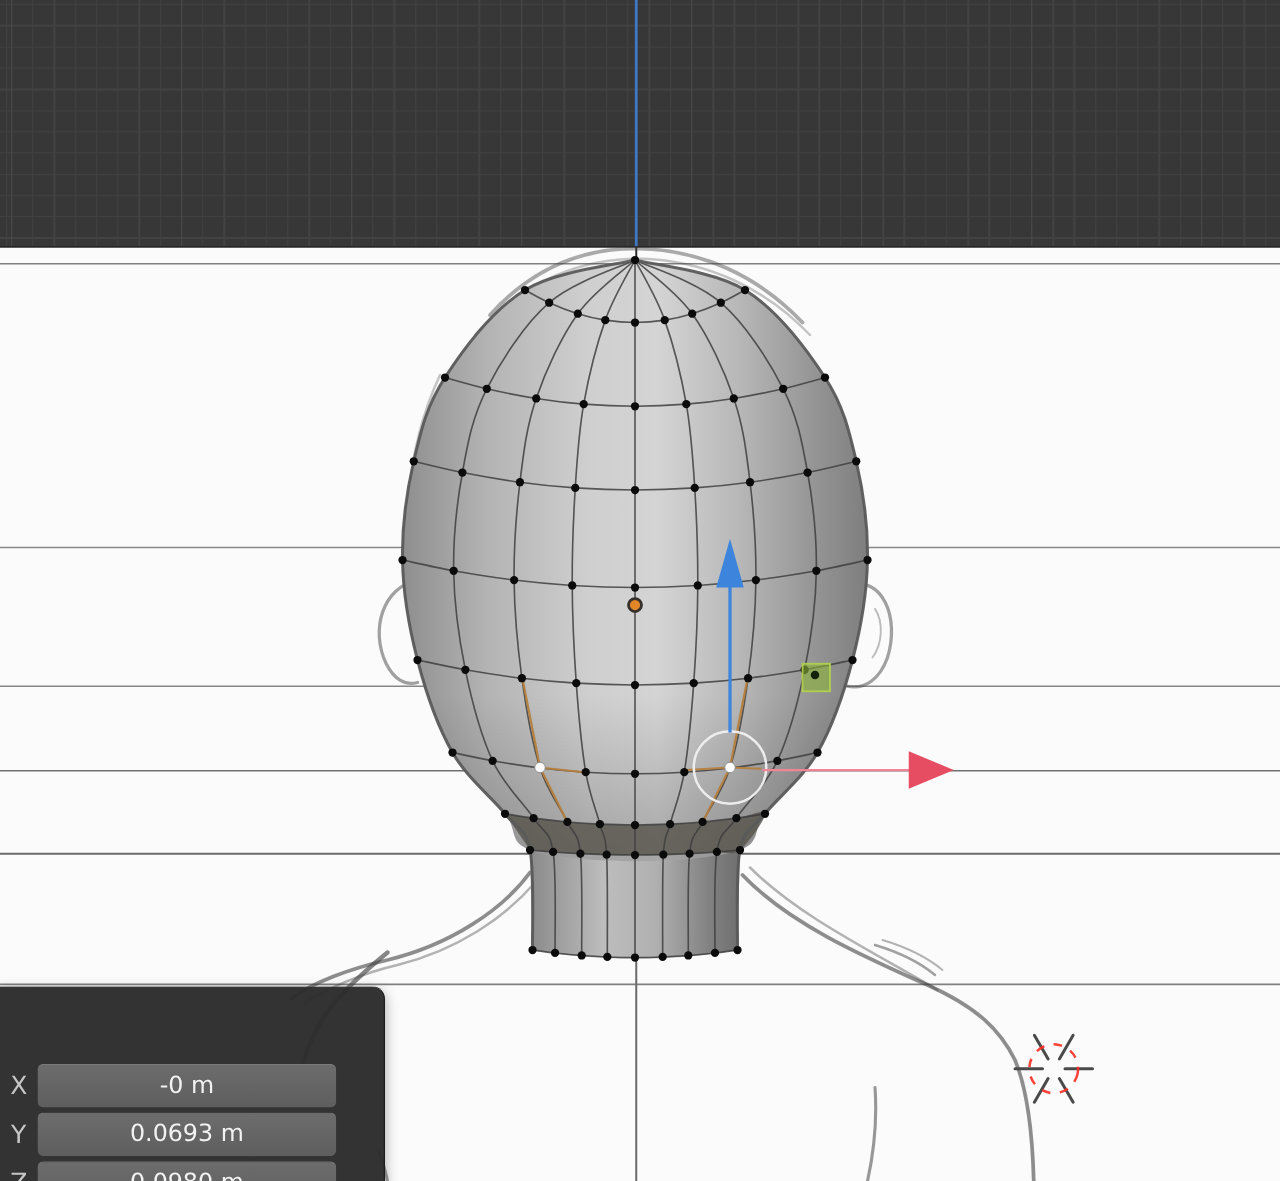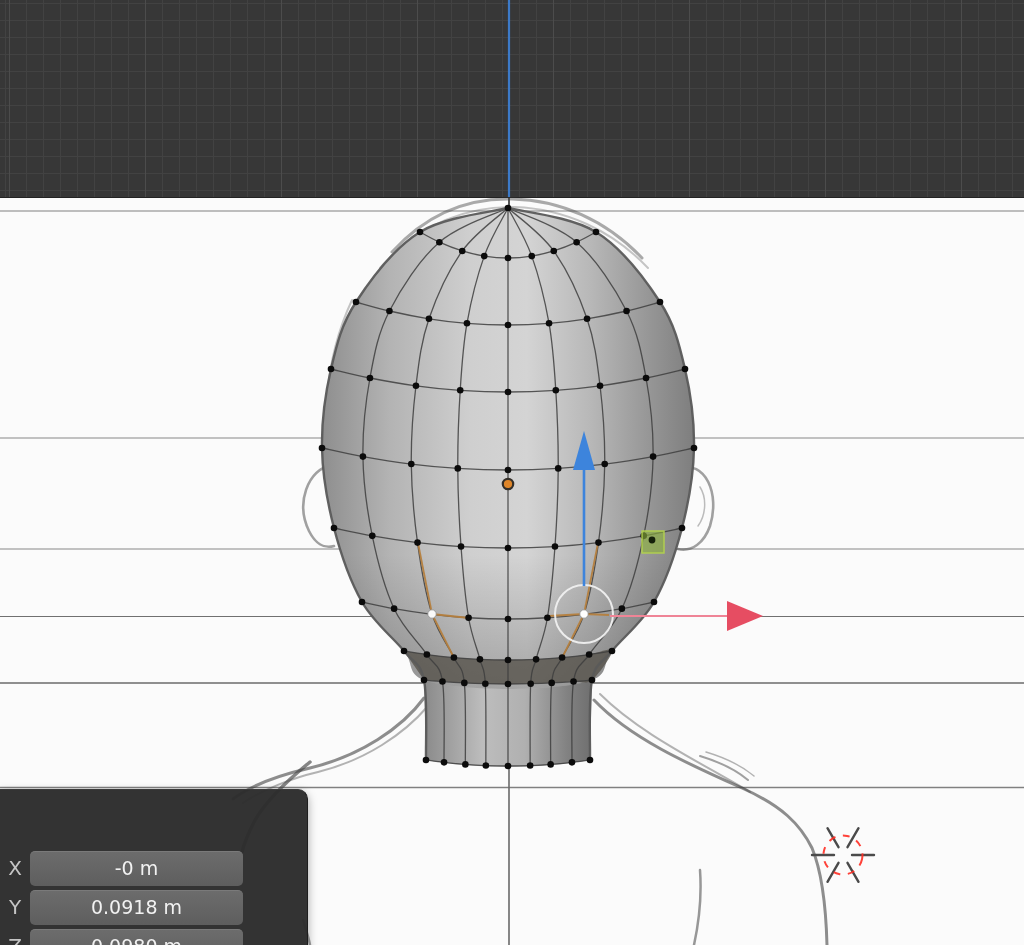--- a/index.html
+++ b/index.html
@@ -16,21 +16,21 @@
     border-bottom:1px solid #232323;}
   svg.viewport{position:absolute;top:0;left:0;}
   
   .redo-panel{position:absolute;left:0;top:789px;width:307px;height:170px;
     background:rgba(44,44,44,.97);border-top-right-radius:10px;
     border-top:1px solid #3a3a3a;border-right:1px solid #1e1e1e;
     box-shadow:0 3px 10px rgba(0,0,0,.35);}
   .axis-row{position:absolute;left:0;width:100%;height:35px;}
   .axis-label{position:absolute;left:4px;top:0;width:22px;height:35px;line-height:35px;
     text-align:center;color:#c5c5c5;font-size:20px;}
-  .axis-field{position:absolute;left:30px;top:0;width:213px;height:35px;
+  .axis-field{position:absolute;left:30px;top:0;width:239px;height:35px;
     background:linear-gradient(#6c6c6c,#5e5e5e);border-radius:5px;
     border-top:1px solid #7a7a7a;box-sizing:border-box;
     color:#f2f2f2;font-size:19px;line-height:33px;text-align:center;}
 </style>
 </head>
 <body>
 
 <div class="stage">
 
   <div class="grid-area"></div>
@@ -237,20 +237,20 @@
     </g>
   </svg>
 
   <div class="redo-panel">
     <div class="axis-row" style="top:61px">
       <div class="axis-label">X</div>
       <div class="axis-field">-0 m</div>
     </div>
     <div class="axis-row" style="top:100px">
       <div class="axis-label">Y</div>
-      <div class="axis-field">0.0918 m</div>
+      <div class="axis-field">0.0693 m</div>
     </div>
     <div class="axis-row" style="top:139px">
       <div class="axis-label">Z</div>
       <div class="axis-field">0.0980 m</div>
     </div>
   </div>
 </div>
 
 </body></html>

